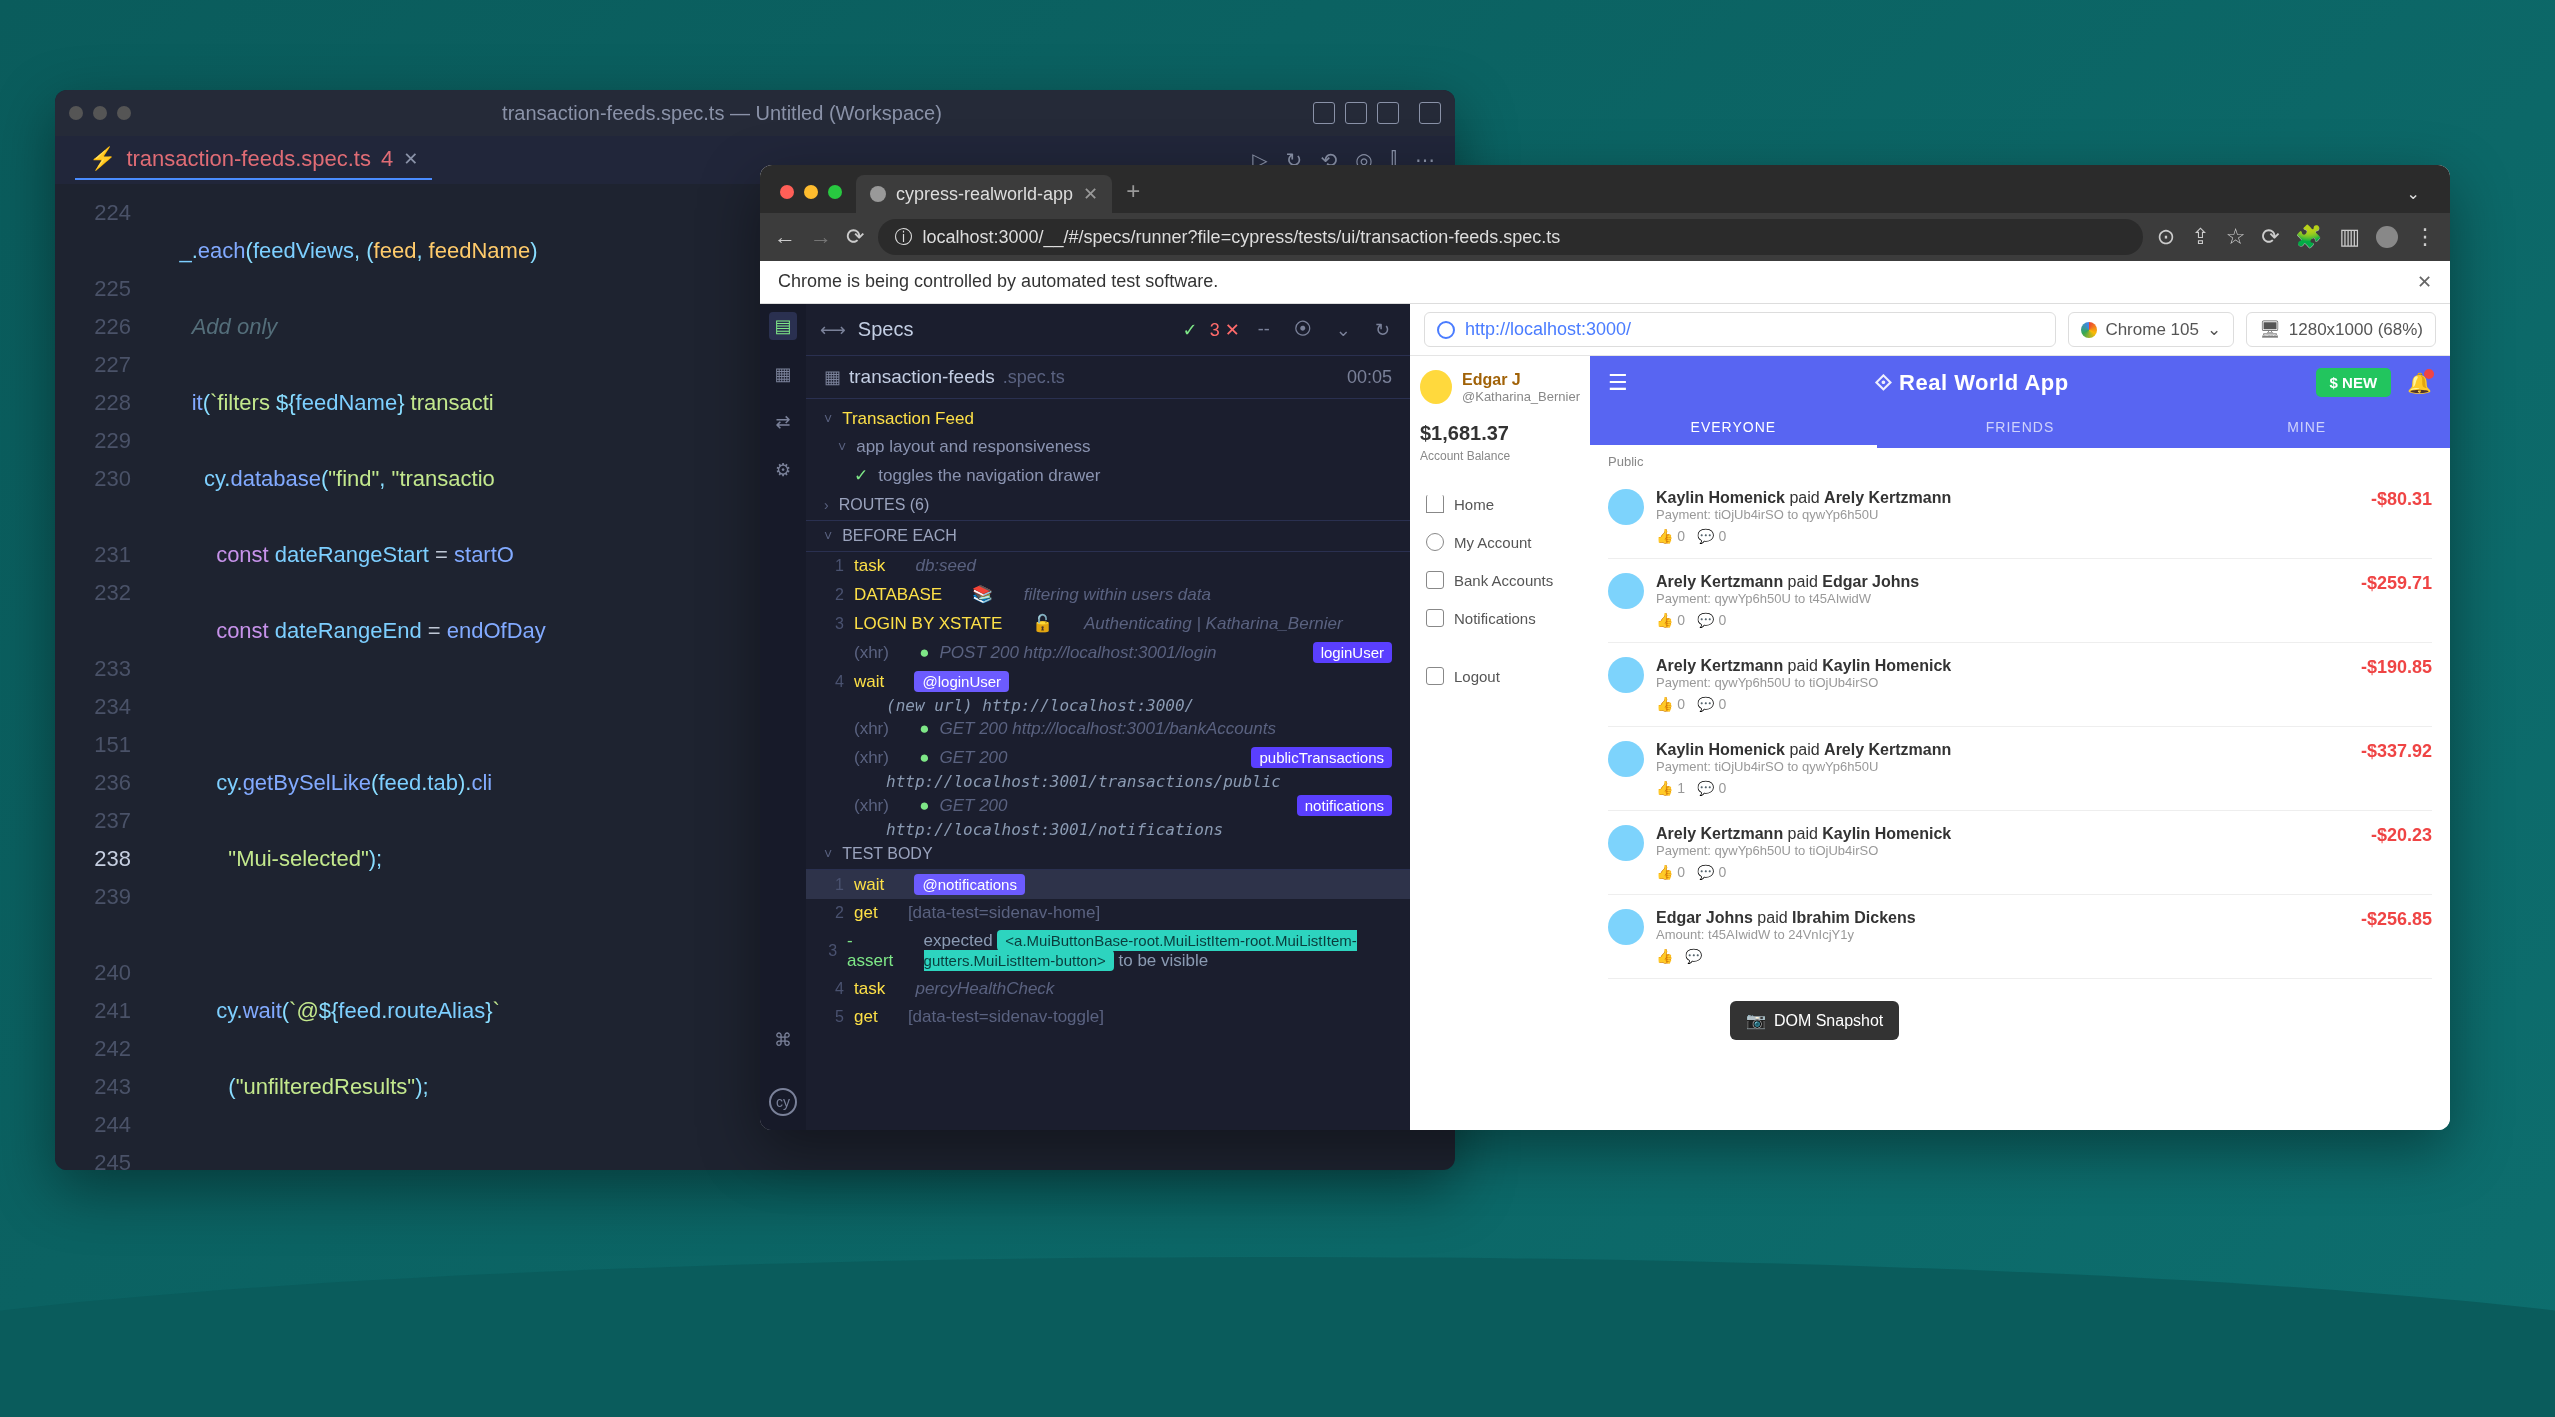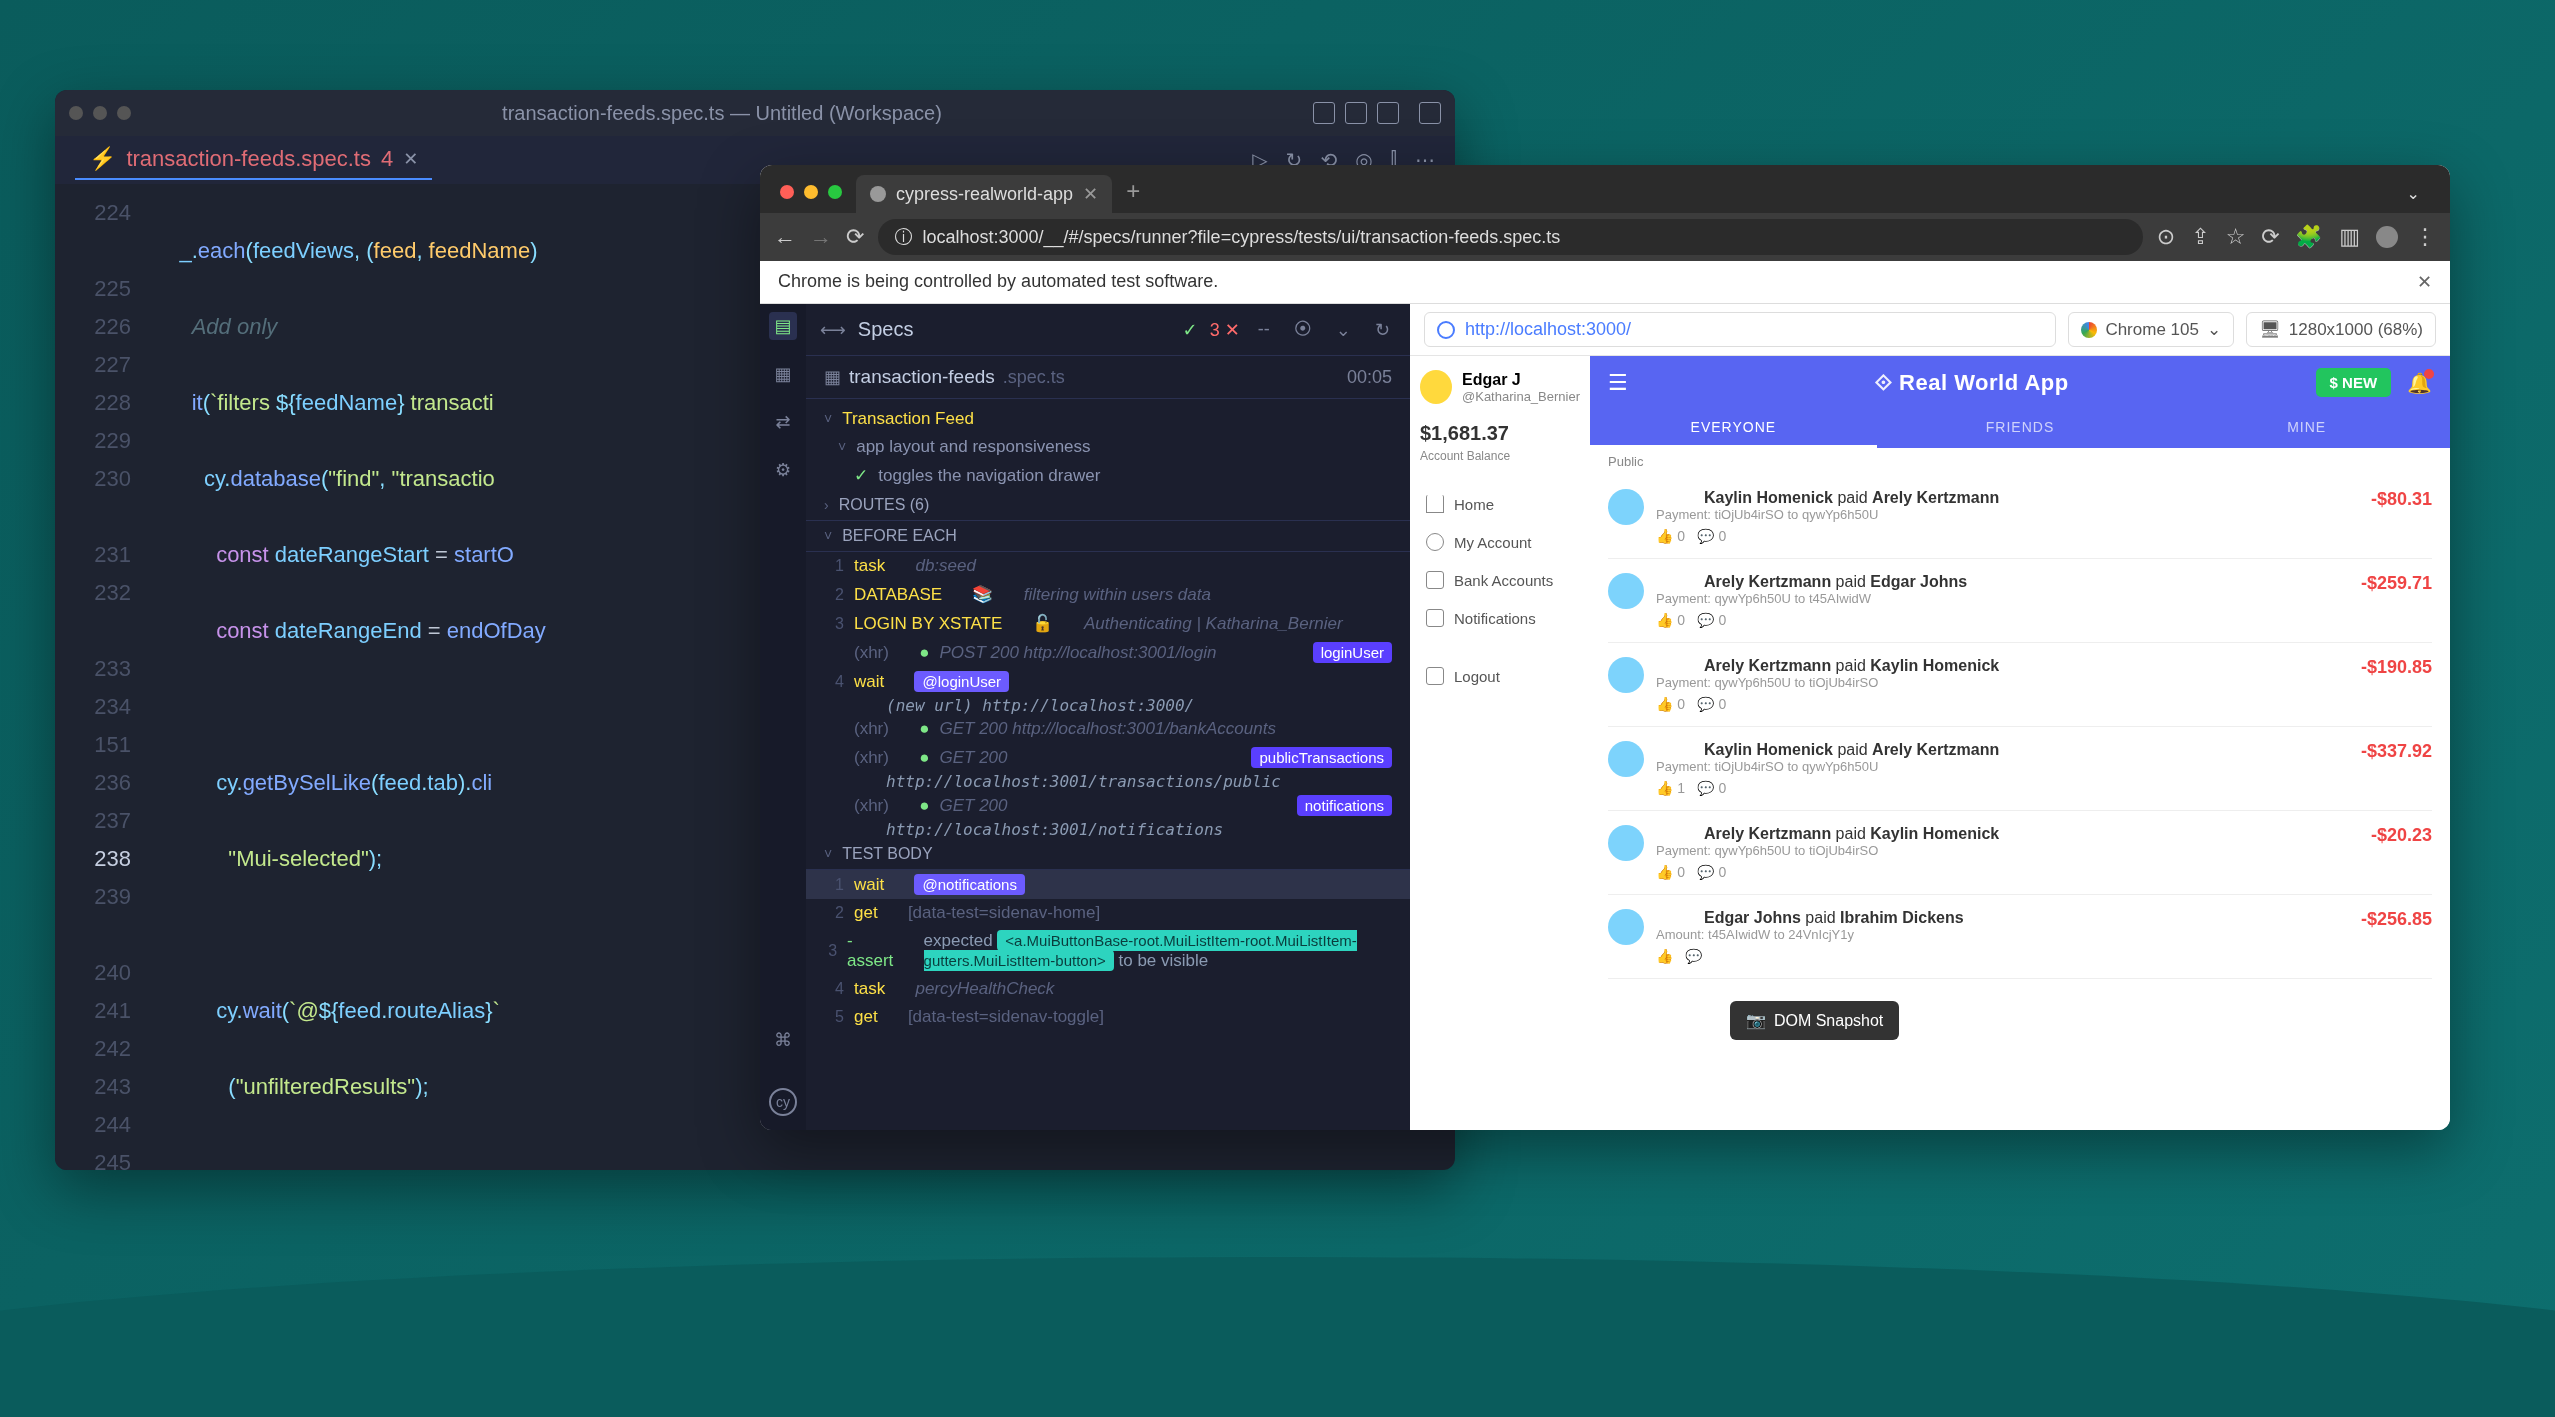--- a/index.html
+++ b/index.html
@@ -93,21 +93,21 @@
 
 .app-area { flex: 1; display: flex; flex-direction: column; background: #fff; }
 .app-header { height: 52px; display: flex; align-items: center; gap: 12px; padding: 0 14px; border-bottom: 1px solid #e5e5e5; }
 .app-url { flex: 1; border: 1px solid #ddd; border-radius: 6px; padding: 6px 12px; font-size: 18px; color: #4a7cff; display: flex; align-items: center; gap: 10px; }
 .app-globe { color: #4a7cff; width: 18px; height: 18px; border: 2px solid #4a7cff; border-radius: 50%; }
 .app-pill { border: 1px solid #ddd; border-radius: 6px; padding: 6px 12px; font-size: 17px; color: #555; display: flex; align-items: center; gap: 8px; }
 .app-body { flex: 1; display: flex; }
 .app-sidebar { width: 180px; padding: 14px 10px; display: flex; flex-direction: column; gap: 4px; }
 .user-row { display: flex; gap: 10px; align-items: center; padding-bottom: 8px; }
 .avatar { width: 34px; height: 34px; background: #ffd93d; border-radius: 50%; }
-.user-name { font-size: 16px; font-weight: 600; color: #000000; }
+.user-name { font-size: 16px; font-weight: 600; color: #a16207; }
 .user-handle { font-size: 13px; color: #888; }
 .balance { font-size: 20px; font-weight: 700; color: #333; margin-top: 6px; }
 .balance-label { font-size: 12px; color: #888; }
 .nav-item { display: flex; align-items: center; gap: 10px; padding: 8px 6px; font-size: 15px; color: #555; }
 .nav-icon { width: 18px; height: 18px; border: 1.5px solid #888; border-radius: 3px; }
 
 .app-main { flex: 1; display: flex; flex-direction: column; }
 .app-appbar { background: #5865f2; color: #fff; padding: 12px 18px; display: flex; align-items: center; gap: 16px; }
 .app-appbar .menu { font-size: 22px; }
 .app-title { flex: 1; text-align: center; font-size: 22px; font-weight: 700; letter-spacing: .5px; }
@@ -117,21 +117,21 @@
 .app-tabs { background: #5865f2; display: flex; }
 .app-tab { flex: 1; text-align: center; padding: 10px; color: rgba(255,255,255,.7); font-size: 14px; letter-spacing: 1px; }
 .app-tab.active { color: #fff; border-bottom: 3px solid #fff; }
 .filters { padding: 12px 18px; display: flex; gap: 10px; }
 .filter-pill { border: 1px solid #5865f2; color: #5865f2; border-radius: 14px; padding: 4px 12px; font-size: 13px; }
 .section-label { padding: 6px 18px; font-size: 13px; color: #888; }
 .feed { flex: 1; padding: 0 18px 12px; overflow: auto; }
 .tx { display: flex; padding: 14px 0; border-bottom: 1px solid #eee; gap: 12px; }
 .tx-avatar { width: 36px; height: 36px; background: #7dd3fc; border-radius: 50%; flex-shrink: 0; }
 .tx-mid { flex: 1; }
-.tx-line { font-size: 16px; color: #333; margin-left: 48px; }
+.tx-line { font-size: 16px; color: #333; }
 .tx-line b { font-weight: 700; }
 .tx-sub { font-size: 13px; color: #999; }
 .tx-actions { display: flex; gap: 12px; margin-top: 6px; color: #999; font-size: 14px; }
 .tx-amt { font-size: 18px; color: #ef4444; font-weight: 600; }
 .snapshot { position: absolute; background: #333; color: #fff; padding: 10px 16px; border-radius: 6px; font-size: 16px; display: flex; align-items: center; gap: 8px; }
 </style>
 </head>
 <body>
 
 <div class="wave"></div>

